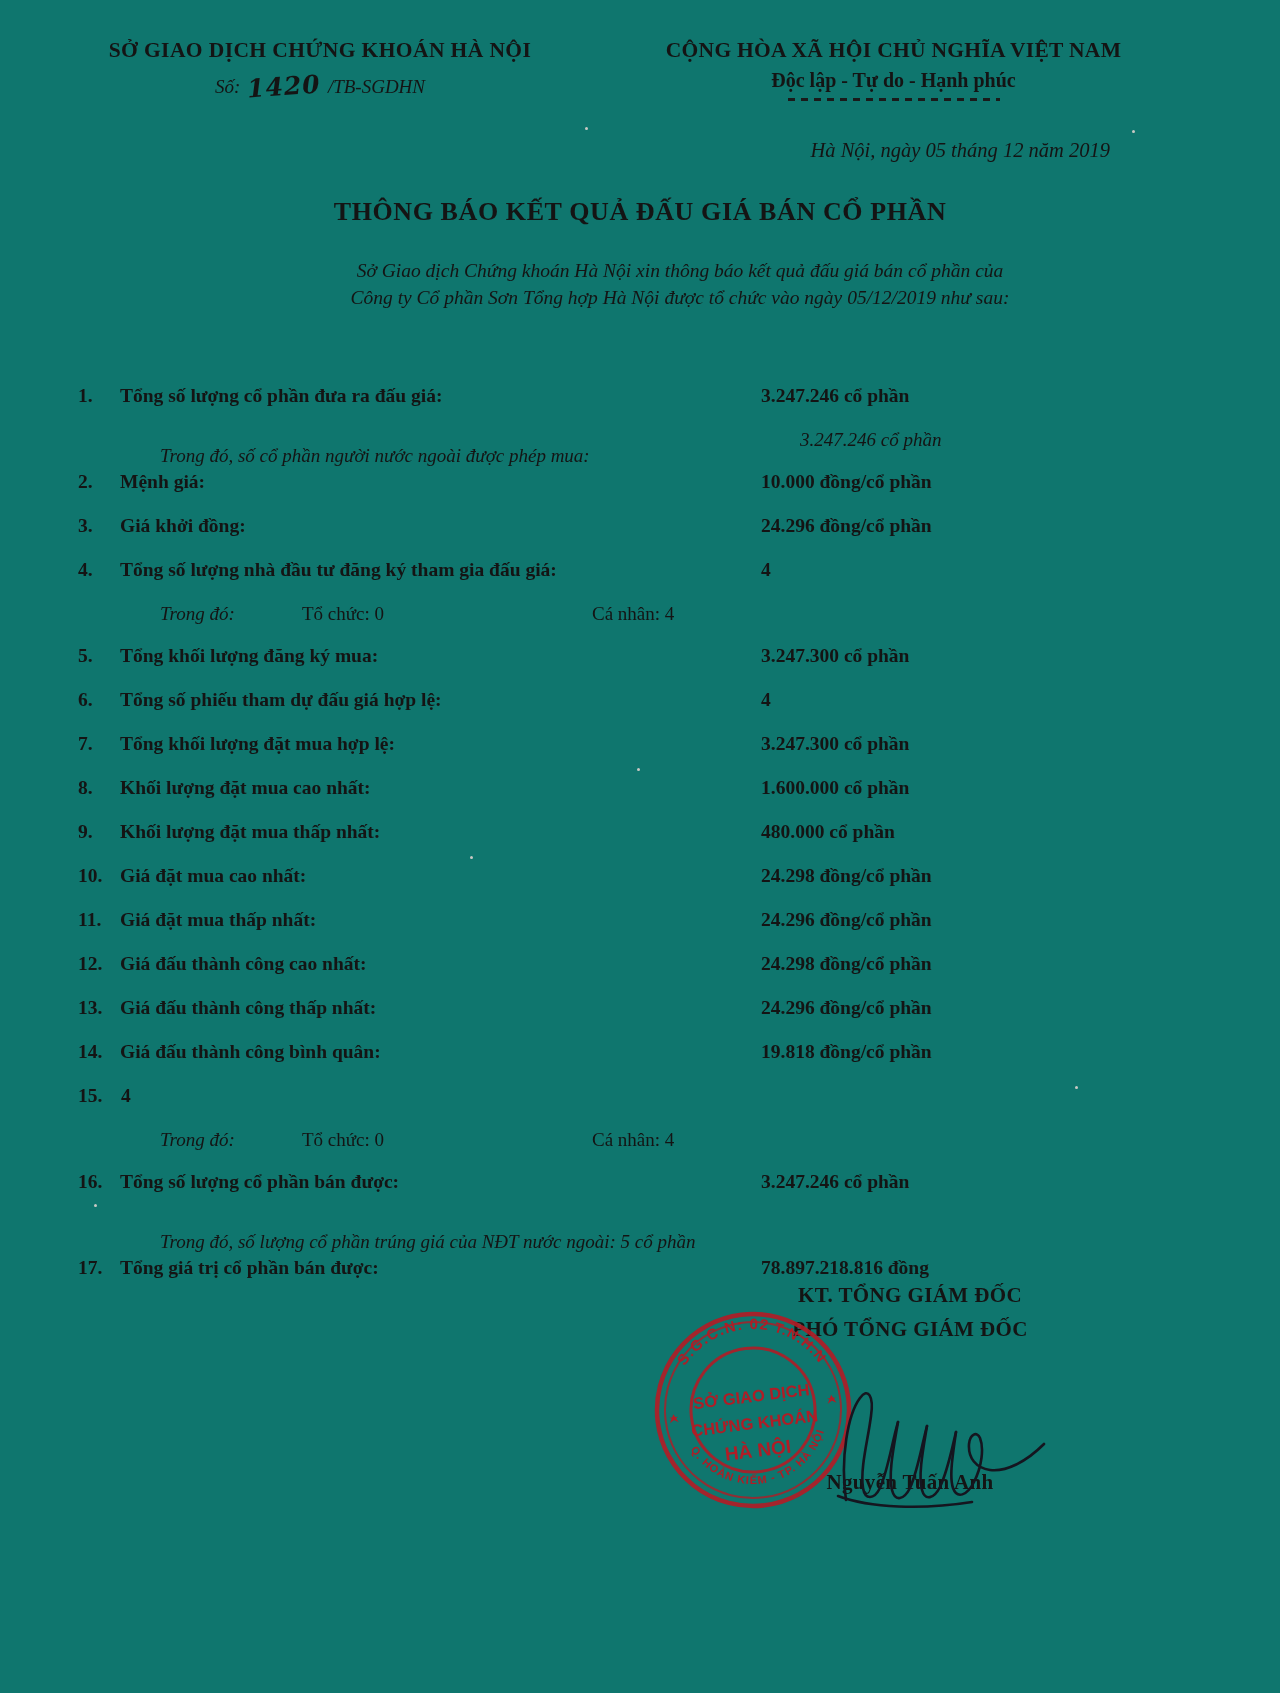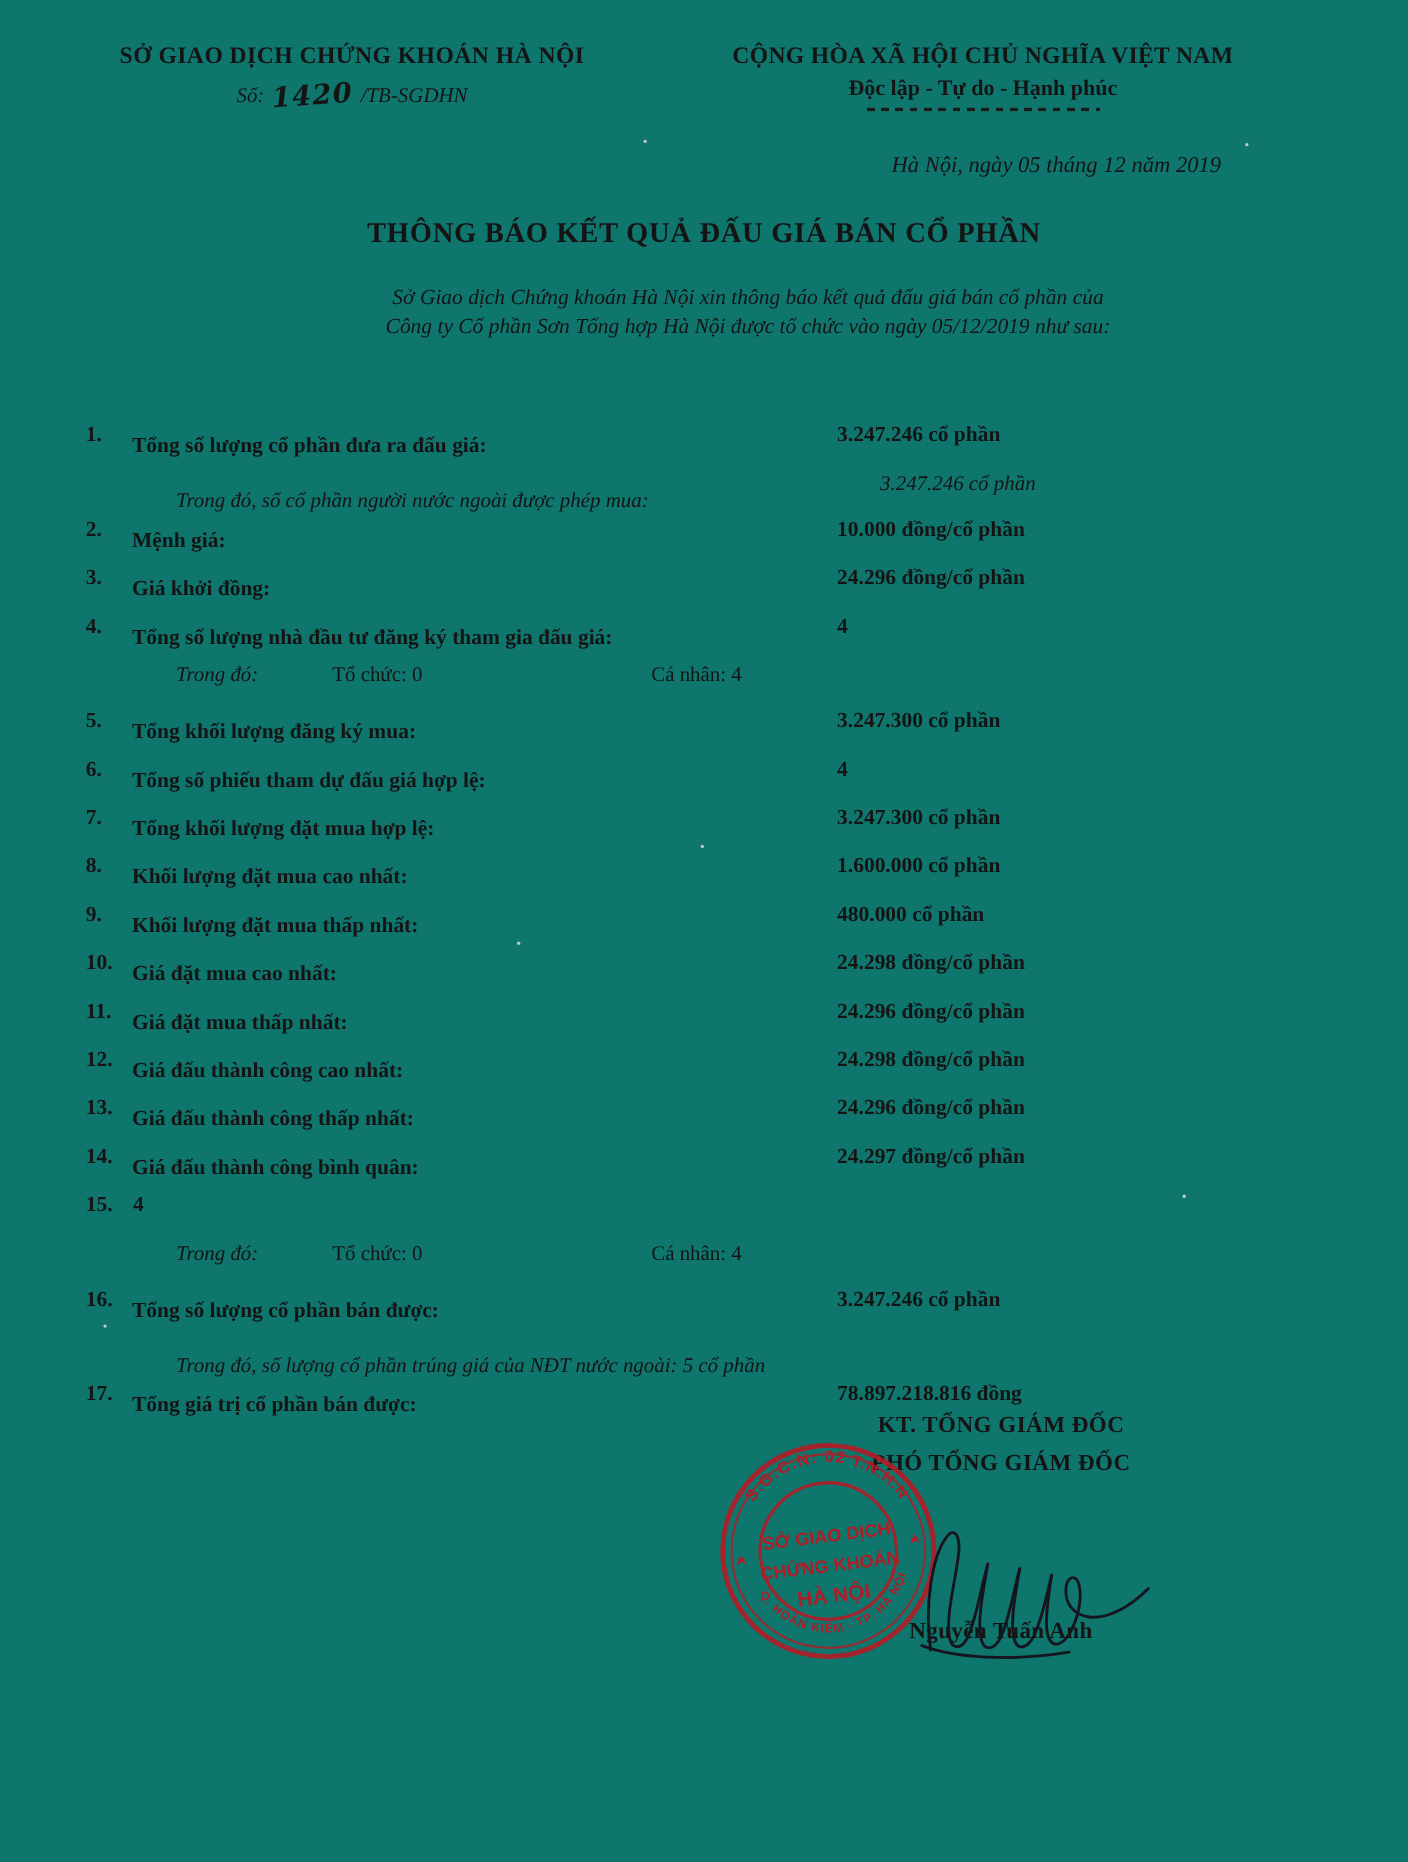--- a/index.html
+++ b/index.html
@@ -139,21 +139,20 @@
     font-weight: bold;
     text-align: left;
     flex: none;
   }
   .row .label {
     width: 640px;
     font-size: 19.5px;
     font-weight: bold;
     flex: none;
     white-space: nowrap;
-    margin-top: 10px;
   }
   .row .value {
     font-size: 19.5px;
     font-weight: bold;
     white-space: nowrap;
     margin-left: 1px;
   }
   
   .subrow {
     position: relative;
@@ -360,21 +359,21 @@
 
     <div class="row">
       <div class="idx">13.</div>
       <div class="label">Giá đấu thành công thấp nhất:</div>
       <div class="value">24.296 đồng/cổ phần</div>
     </div>
 
     <div class="row">
       <div class="idx">14.</div>
       <div class="label">Giá đấu thành công bình quân:</div>
-      <div class="value">24.297 đồng/cổ phần</div>
+      <div class="value">19.818 đồng/cổ phần</div>
     </div>
 
     <div class="row">
       <div class="idx">15.</div>
       <div class="value">4</div>
     </div>
 
     <div class="subrow pair">
       <div class="sub-pad"></div>
       <div class="sub-label">Trong đó:</div>

